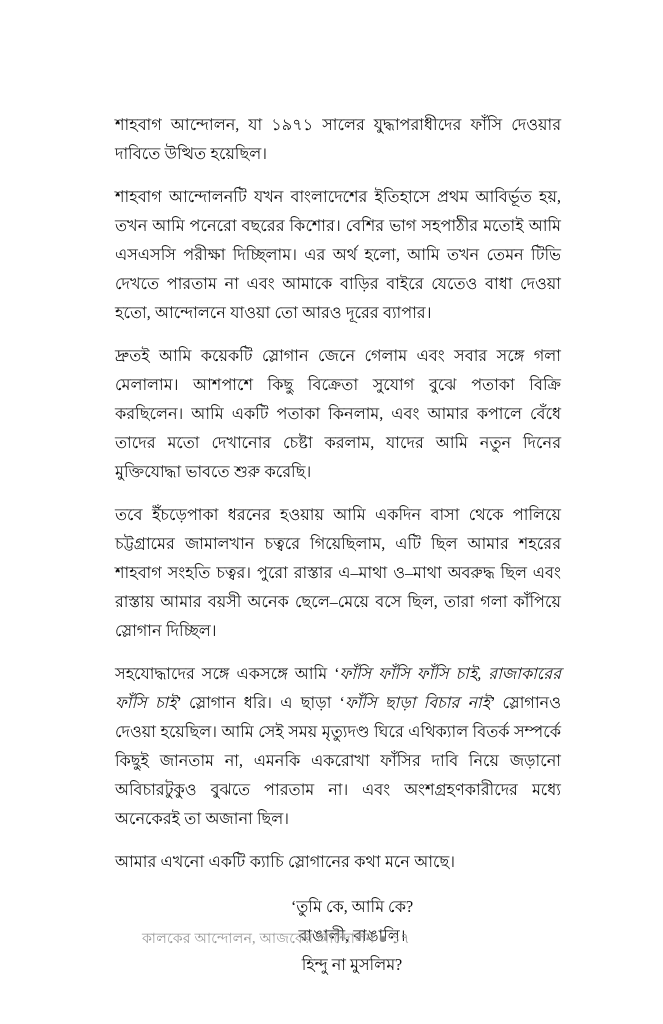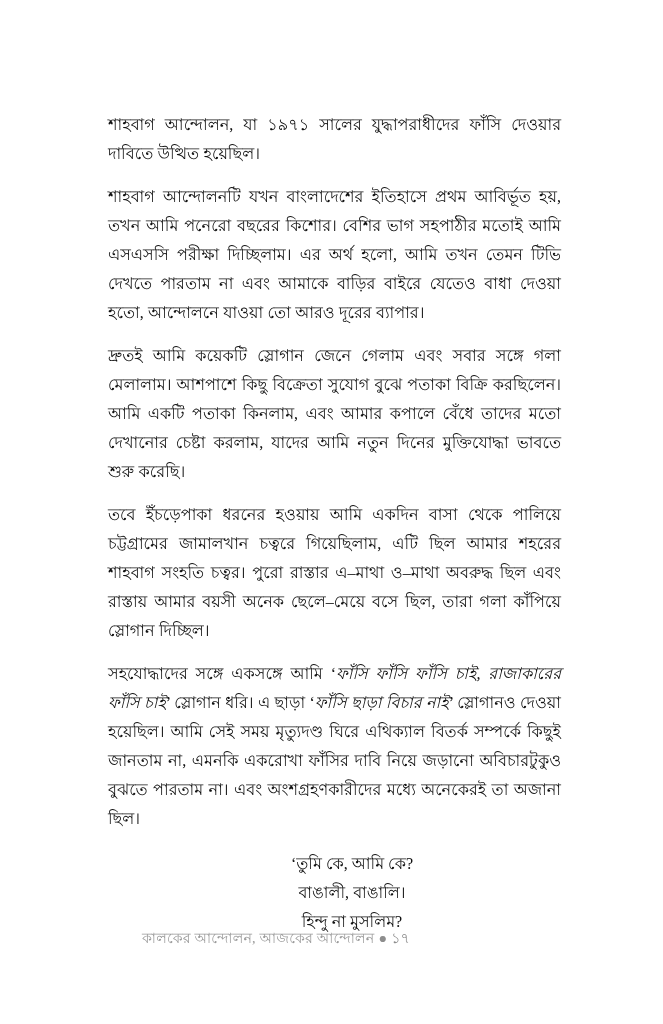--- a/index.html
+++ b/index.html
@@ -27,21 +27,21 @@
   }
 
   .text-block {
     position: absolute;
     left: 102px;
     top: 110px;
     width: 459px;
   }
 
   p.para {
-    margin: 0 0 14px 6px;
+    margin: 0 0 14px 13px;
     padding: 0;
     font-size: 16.1px;
     line-height: 29px;
     text-align: justify;
     text-justify: inter-word;
     word-spacing: 0.02em;
     color: #111111;
     font-weight: 400;
   }
 
@@ -114,20 +114,23 @@
     <p class="para">
       <span>দ্রুতই আমি কয়েকটি স্লোগান জেনে গেলাম এবং সবার সঙ্গে গলা মেলালাম। আশপাশে কিছু বিক্রেতা সুযোগ বুঝে পতাকা বিক্রি করছিলেন। আমি একটি পতাকা কিনলাম, এবং আমার কপালে বেঁধে তাদের মতো দেখানোর চেষ্টা করলাম, যাদের আমি নতুন দিনের মুক্তিযোদ্ধা ভাবতে শুরু করেছি।</span>
     </p>
 
     <p class="para">
       <span>তবে ইঁচড়েপাকা ধরনের হওয়ায় আমি একদিন বাসা থেকে পালিয়ে চট্টগ্রামের জামালখান চত্বরে গিয়েছিলাম, এটি ছিল আমার শহরের শাহবাগ সংহতি চত্বর। পুরো রাস্তার এ–মাথা ও–মাথা অবরুদ্ধ ছিল এবং রাস্তায় আমার বয়সী অনেক ছেলে–মেয়ে বসে ছিল, তারা গলা কাঁপিয়ে স্লোগান দিচ্ছিল।</span>
     </p>
 
     <p class="para"><span>সহযোদ্ধাদের সঙ্গে একসঙ্গে আমি ‘</span><span class="ital">ফাঁসি ফাঁসি ফাঁসি চাই, রাজাকারের ফাঁসি চাই</span><span>’ স্লোগান ধরি। এ ছাড়া ‘</span><span class="ital">ফাঁসি ছাড়া বিচার নাই</span><span>’ স্লোগানও দেওয়া হয়েছিল। আমি সেই সময় মৃত্যুদণ্ড ঘিরে এথিক্যাল বিতর্ক সম্পর্কে কিছুই জানতাম না, এমনকি একরোখা ফাঁসির দাবি নিয়ে জড়ানো অবিচারটুকুও বুঝতে পারতাম না। এবং অংশগ্রহণকারীদের মধ্যে অনেকেরই তা অজানা ছিল।</span></p>
 
+    <p class="para">
+      <span>আমার এখনো একটি ক্যাচি স্লোগানের কথা মনে আছে।</span>
+    </p>
 
     <div class="quote-block">
       <p class="quote-line">‘তুমি কে, আমি কে?</p>
       <p class="quote-line">বাঙালী, বাঙালি।</p>
       <p class="quote-line">হিন্দু না মুসলিম?</p>
     </div>
 
   </div>
 
   <div class="footer">

